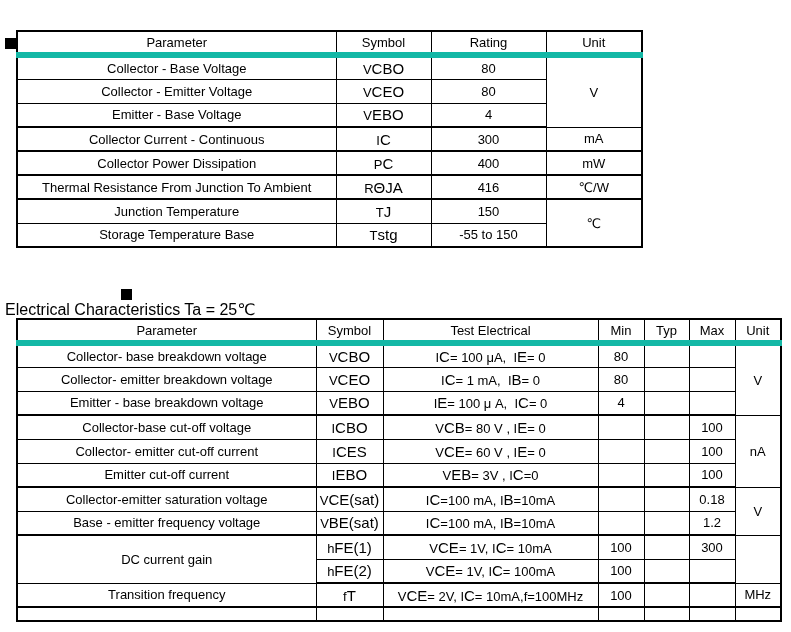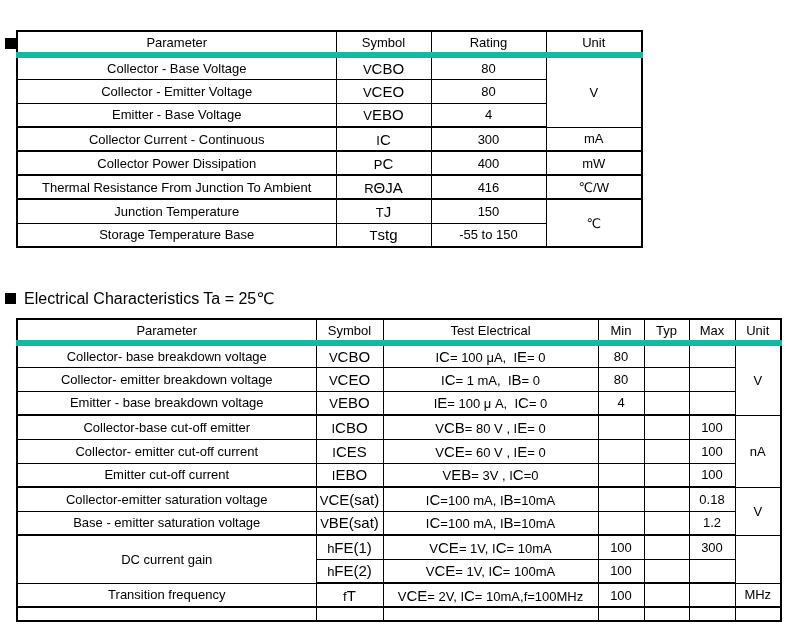--- a/index.html
+++ b/index.html
@@ -97,21 +97,21 @@
     <td rowspan="2">℃</td>
   </tr>
   <tr>
     <td class="pl">Storage Temperature Base</td>
     <td>T<span class="sub">stg</span></td>
     <td>-55 to 150</td>
   </tr>
 </tbody>
   </table>
 
-<div class="sec-title" style="top:289px;">
+<div class="sec-title" style="top:289px;flex-direction:column;">
   <span class="sq"></span>
   <span>Electrical Characteristics Ta = 25℃</span>
 </div>
 
 <div id="t2wrap">
 <table class="dt">
   <colgroup>
         <col style="width:299px">
         <col style="width:67px">
         <col style="width:215px">
@@ -149,21 +149,21 @@
   </tr>
   <tr class="gb">
     <td class="pl">Emitter - base breakdown voltage</td>
     <td>V<span class="sub">EBO</span></td>
     <td class="cl">I<span class="sub">E</span>= 100 μ A,  I<span class="sub">C</span>= 0</td>
     <td>4</td>
     <td></td>
     <td></td>
   </tr>
   <tr>
-    <td class="pl">Collector-base cut-off emitter</td>
+    <td class="pl">Collector-base cut-off voltage</td>
     <td>I<span class="sub">CBO</span></td>
     <td class="cl">V<span class="sub">CB</span>= 80 V , I<span class="sub">E</span>= 0</td>
     <td></td>
     <td></td>
     <td>100</td>
     <td rowspan="3">nA</td>
   </tr>
   <tr>
     <td class="pl">Collector- emitter cut-off current</td>
     <td>I<span class="sub">CES</span></td>
@@ -183,21 +183,21 @@
   <tr>
     <td class="pl">Collector-emitter saturation voltage</td>
     <td>V<span class="sub">CE(sat)</span></td>
     <td class="cl">I<span class="sub">C</span>=100 mA, I<span class="sub">B</span>=10mA</td>
     <td></td>
     <td></td>
     <td>0.18</td>
     <td rowspan="2">V</td>
   </tr>
   <tr class="gb">
-    <td class="pl">Base - emitter saturation voltage</td>
+    <td class="pl">Base - emitter frequency voltage</td>
     <td>V<span class="sub">BE(sat)</span></td>
     <td class="cl">I<span class="sub">C</span>=100 mA, I<span class="sub">B</span>=10mA</td>
     <td></td>
     <td></td>
     <td>1.2</td>
   </tr>
   <tr>
     <td class="pl" rowspan="2">DC current gain</td>
     <td>h<span class="sub">FE(1)</span></td>
     <td class="cl">V<span class="sub">CE</span>= 1V, I<span class="sub">C</span>= 10mA</td>

